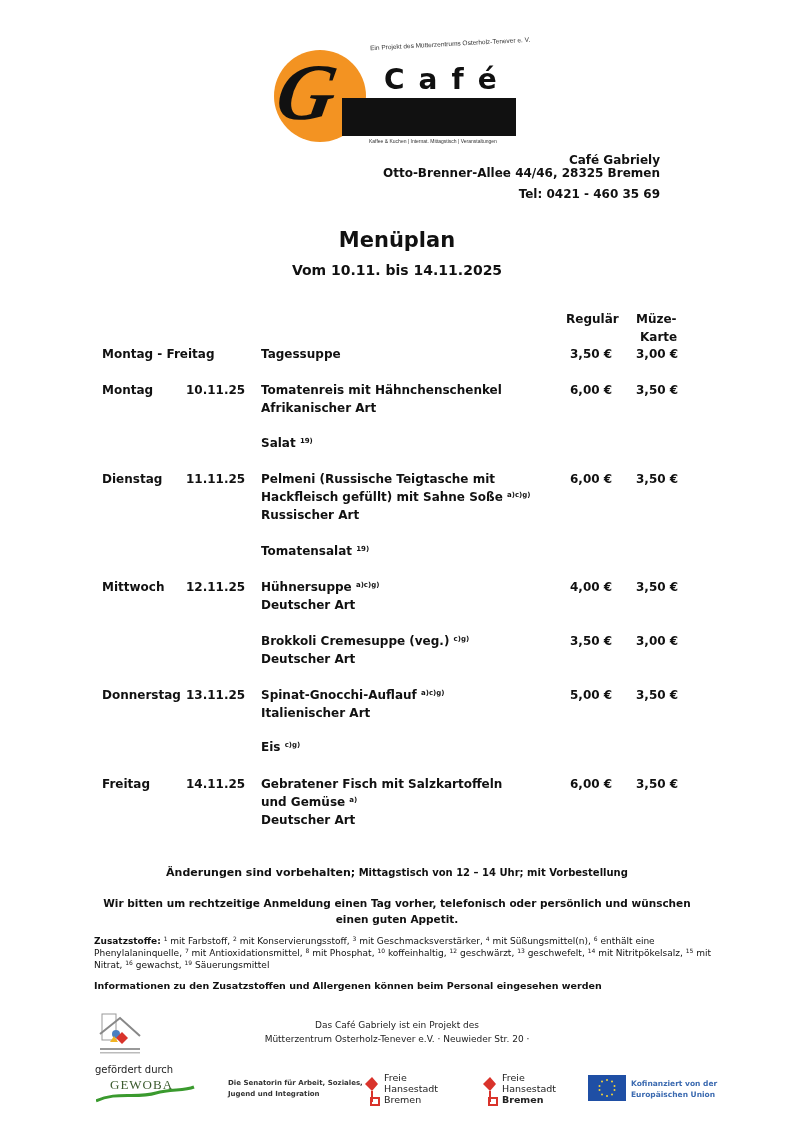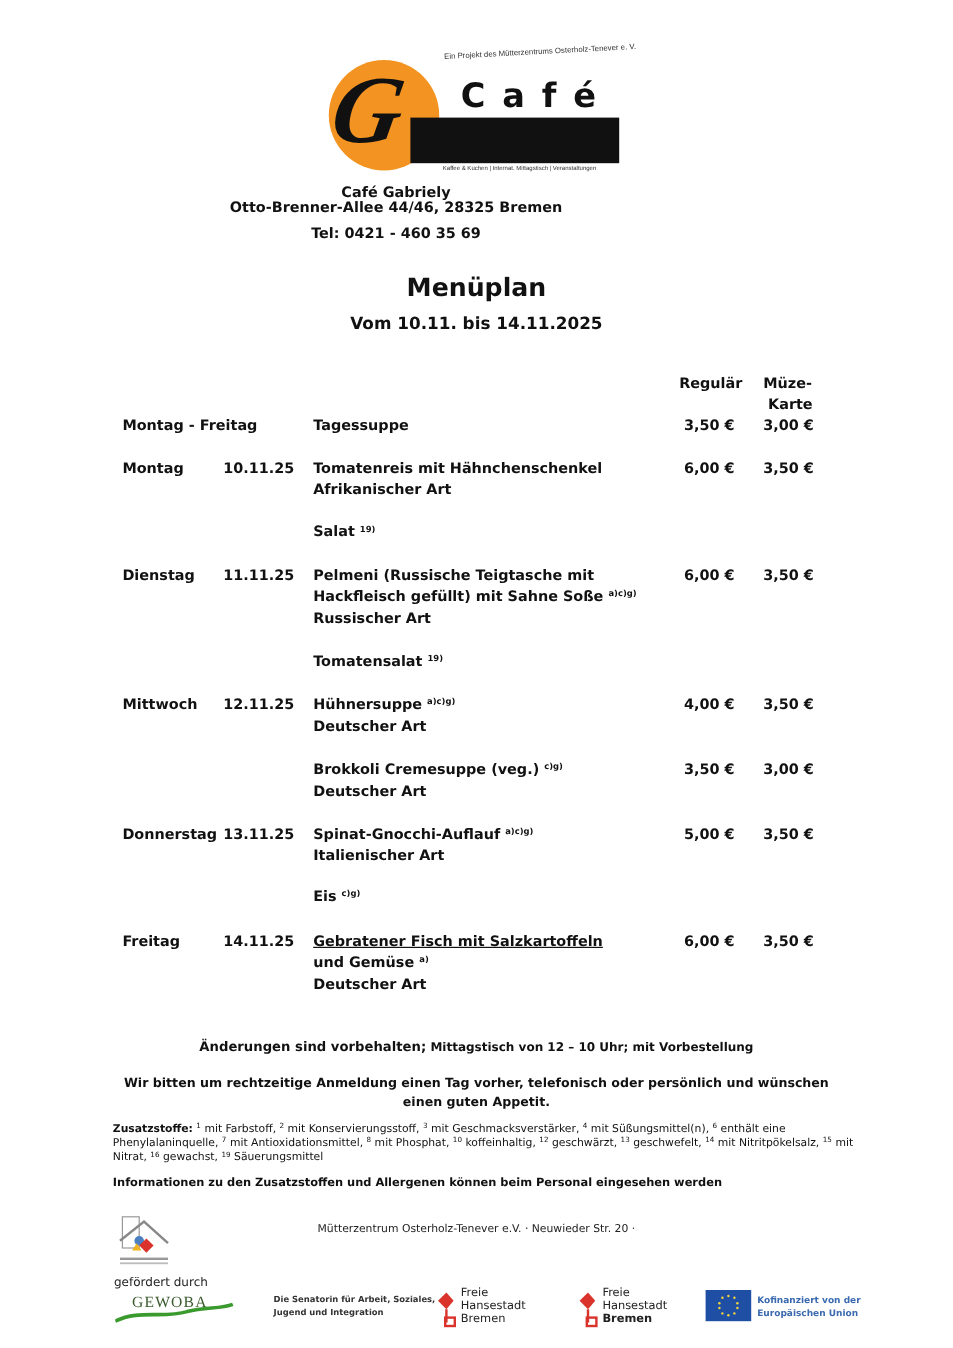--- a/index.html
+++ b/index.html
@@ -10,21 +10,21 @@
   
   .logo { left: 272px; top: 40px; width: 250px; height: 110px; }
   .logo-tag { position: absolute; left: 98px; top: 0px; font-size: 6.5px; color: #333; transform: rotate(-3deg); white-space: nowrap; font-family: "Liberation Sans", sans-serif; }
   .logo-circle { position: absolute; left: 2px; top: 10px; width: 92px; height: 92px; border-radius: 50%; background: #f39322; }
   .logo-g { position: absolute; left: 6px; top: 12px; font-size: 80px; font-weight: bold; font-style: italic; color: #111; font-family: "Liberation Serif", serif; line-height: 1; transform: skewX(-10deg); }
   .logo-cafe { position: absolute; left: 112px; top: 26px; font-size: 28px; font-weight: bold; letter-spacing: 14px; color: #111; font-family: "DejaVu Sans", sans-serif; line-height: 1; }
   .logo-bar { position: absolute; left: 70px; top: 58px; width: 174px; height: 38px; background: #111; }
   .logo-gabriely { position: absolute; left: 100px; top: 60px; font-size: 28px; font-weight: bold; letter-spacing: 3px; color: #f39322; font-family: "DejaVu Sans", sans-serif; line-height: 1; }
   .logo-sub { position: absolute; left: 97px; top: 98px; font-size: 5px; color: #333; white-space: nowrap; }
 
-  .header-text { left: 0; width: 660px; text-align: center; font-family: "DejaVu Sans", sans-serif; font-weight: bold; font-size: 12px; line-height: 17px; }
+  .header-text { left: 0; width: 660px; text-align: right; font-family: "DejaVu Sans", sans-serif; font-weight: bold; font-size: 12px; line-height: 17px; }
   .title { left: 0; width: 794px; text-align: center; font-family: "DejaVu Sans", sans-serif; font-weight: bold; font-size: 21px; }
   .subtitle { left: 0; width: 794px; text-align: center; font-family: "DejaVu Sans", sans-serif; font-weight: bold; font-size: 14px; }
 
   .cell { font-family: "DejaVu Sans", sans-serif; font-weight: bold; font-size: 12px; line-height: 18px; white-space: nowrap; }
   .c-day { left: 102px; }
   .c-date { left: 186px; }
   .c-dish { left: 261px; }
   .c-reg { left: 570px; width: 40px; text-align: right; }
   .c-muze { left: 636px; width: 40px; text-align: right; }
   sup { font-size: 7px; vertical-align: 4px; line-height: 0; }
@@ -105,29 +105,29 @@
     <div class="abs cell c-muze" style="top: 632px;">3,00 €</div>
     <div class="abs cell c-day" style="top: 686px;">Donnerstag</div>
     <div class="abs cell c-date" style="top: 686px;">13.11.25</div>
     <div class="abs cell c-dish" style="top: 686px;"><span>Spinat-Gnocchi-Auflauf</span> <sup>a)c)g)</sup></div>
     <div class="abs cell c-dish" style="top: 704px;"><span>Italienischer Art</span></div>
     <div class="abs cell c-reg" style="top: 686px;">5,00 €</div>
     <div class="abs cell c-muze" style="top: 686px;">3,50 €</div>
     <div class="abs cell c-dish" style="top: 738px;"><span>Eis</span> <sup>c)g)</sup></div>
     <div class="abs cell c-day" style="top: 775px;">Freitag</div>
     <div class="abs cell c-date" style="top: 775px;">14.11.25</div>
-    <div class="abs cell c-dish" style="top: 775px; text-decoration: underline;"><span>Gebratener Fisch mit Salzkartoffeln</span></div>
+    <div class="abs cell c-dish" style="top: 775px;"><span>Gebratener Fisch mit Salzkartoffeln</span></div>
     <div class="abs cell c-dish" style="top: 793px;"><span>und Gemüse</span> <sup>a)</sup></div>
     <div class="abs cell c-dish" style="top: 811px;"><span>Deutscher Art</span></div>
     <div class="abs cell c-reg" style="top: 775px;">6,00 €</div>
     <div class="abs cell c-muze" style="top: 775px;">3,50 €</div>
   </div>
 
 <div class="abs note1" style="top:866px;">
-  <span>Änderungen sind vorbehalten;</span><span class="light"> Mittagstisch von 12 – 10 Uhr; mit Vorbestellung</span>
+  <span>Änderungen sind vorbehalten;</span><span class="light"> Mittagstisch von 12 – 14 Uhr; mit Vorbestellung</span>
 </div>
 <div class="abs note2" style="top:895px;">Wir bitten um rechtzeitige Anmeldung einen Tag vorher, telefonisch oder persönlich und wünschen einen guten Appetit.</div>
 
 <div class="abs add" style="top:935px;">
   <b>Zusatzstoffe:</b>
   <span id="add-items"><span> <sup>1</sup> <span>mit Farbstoff</span>,</span><span> <sup>2</sup> <span>mit Konservierungsstoff</span>,</span><span> <sup>3</sup> <span>mit Geschmacksverstärker</span>,</span><span> <sup>4</sup> <span>mit Süßungsmittel(n)</span>,</span><span> <sup>6</sup> <span>enthält eine Phenylalaninquelle</span>,</span><span> <sup>7</sup> <span>mit Antioxidationsmittel</span>,</span><span> <sup>8</sup> <span>mit Phosphat</span>,</span><span> <sup>10</sup> <span>koffeinhaltig</span>,</span><span> <sup>12</sup> <span>geschwärzt</span>,</span><span> <sup>13</sup> <span>geschwefelt</span>,</span><span> <sup>14</sup> <span>mit Nitritpökelsalz</span>,</span><span> <sup>15</sup> <span>mit Nitrat</span>,</span><span> <sup>16</sup> <span>gewachst</span>,</span><span> <sup>19</sup> <span>Säuerungsmittel</span></span></span>
 </div>
 <div class="abs add-info" style="top:980px;">Informationen zu den Zusatzstoffen und Allergenen können beim Personal eingesehen werden</div>
 
 <div class="abs muze-logo">
@@ -135,20 +135,21 @@
     <rect x="4" y="2" width="14" height="26" fill="none" stroke="#999" stroke-width="1"></rect>
     <polyline points="2,22 22,6 42,24" fill="none" stroke="#888" stroke-width="2"></polyline>
     <circle cx="18" cy="22" r="4" fill="#4a7fc1"></circle>
     <polygon points="24,20 30,26 24,32 18,26" fill="#d9332b"></polygon>
     <polygon points="12,30 20,30 16,24" fill="#f0b323"></polygon>
     <rect x="2" y="36" width="40" height="2" fill="#999"></rect>
     <rect x="2" y="40" width="40" height="1.5" fill="#bbb"></rect>
   </svg>
 </div>
 <div class="abs footer-text" style="top:1018px;">
+  <div>Das Café Gabriely ist ein Projekt des</div>
   <div>Mütterzentrum Osterholz-Tenever e.V. · Neuwieder Str. 20 ·</div>
 </div>
 <div class="abs gefoerdert">gefördert durch</div>
 <div class="abs gewoba">
   <div class="gewoba-text">GEWOBA</div>
   <svg width="100" height="26" viewBox="0 0 100 26" style="position:absolute;left:0;top:0;">
     <path d="M0,24 C20,14 40,22 60,16 C75,12 88,14 98,10" fill="none" stroke="#3a9a2e" stroke-width="3"></path>
   </svg>
 </div>
 <div class="abs senator">

